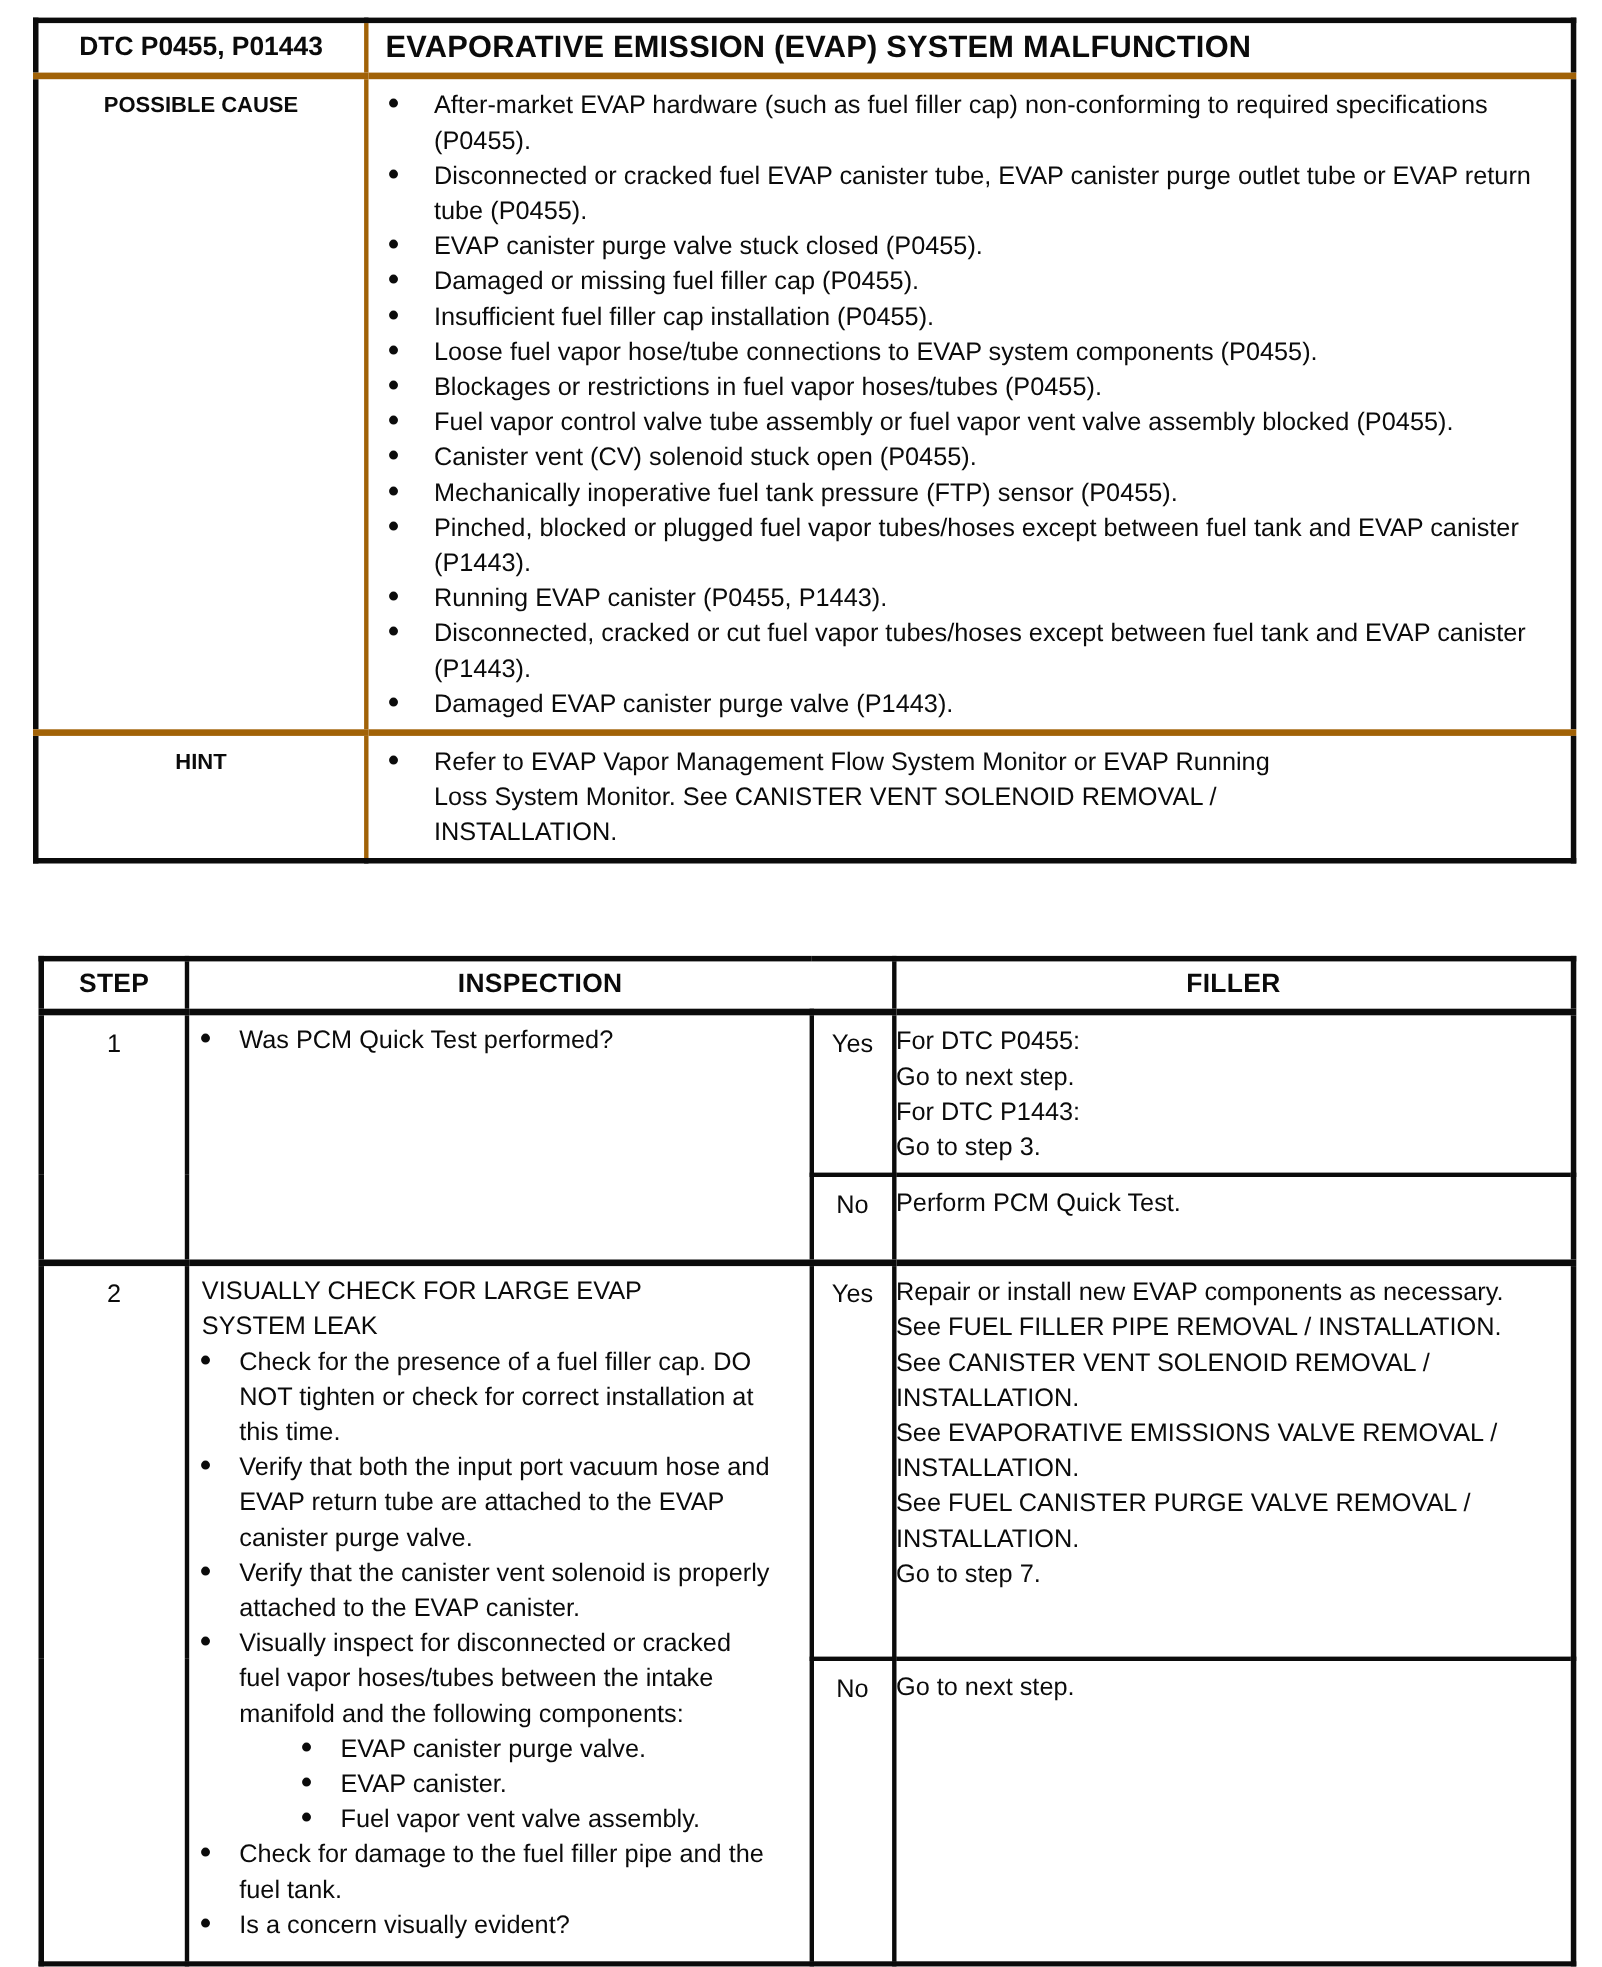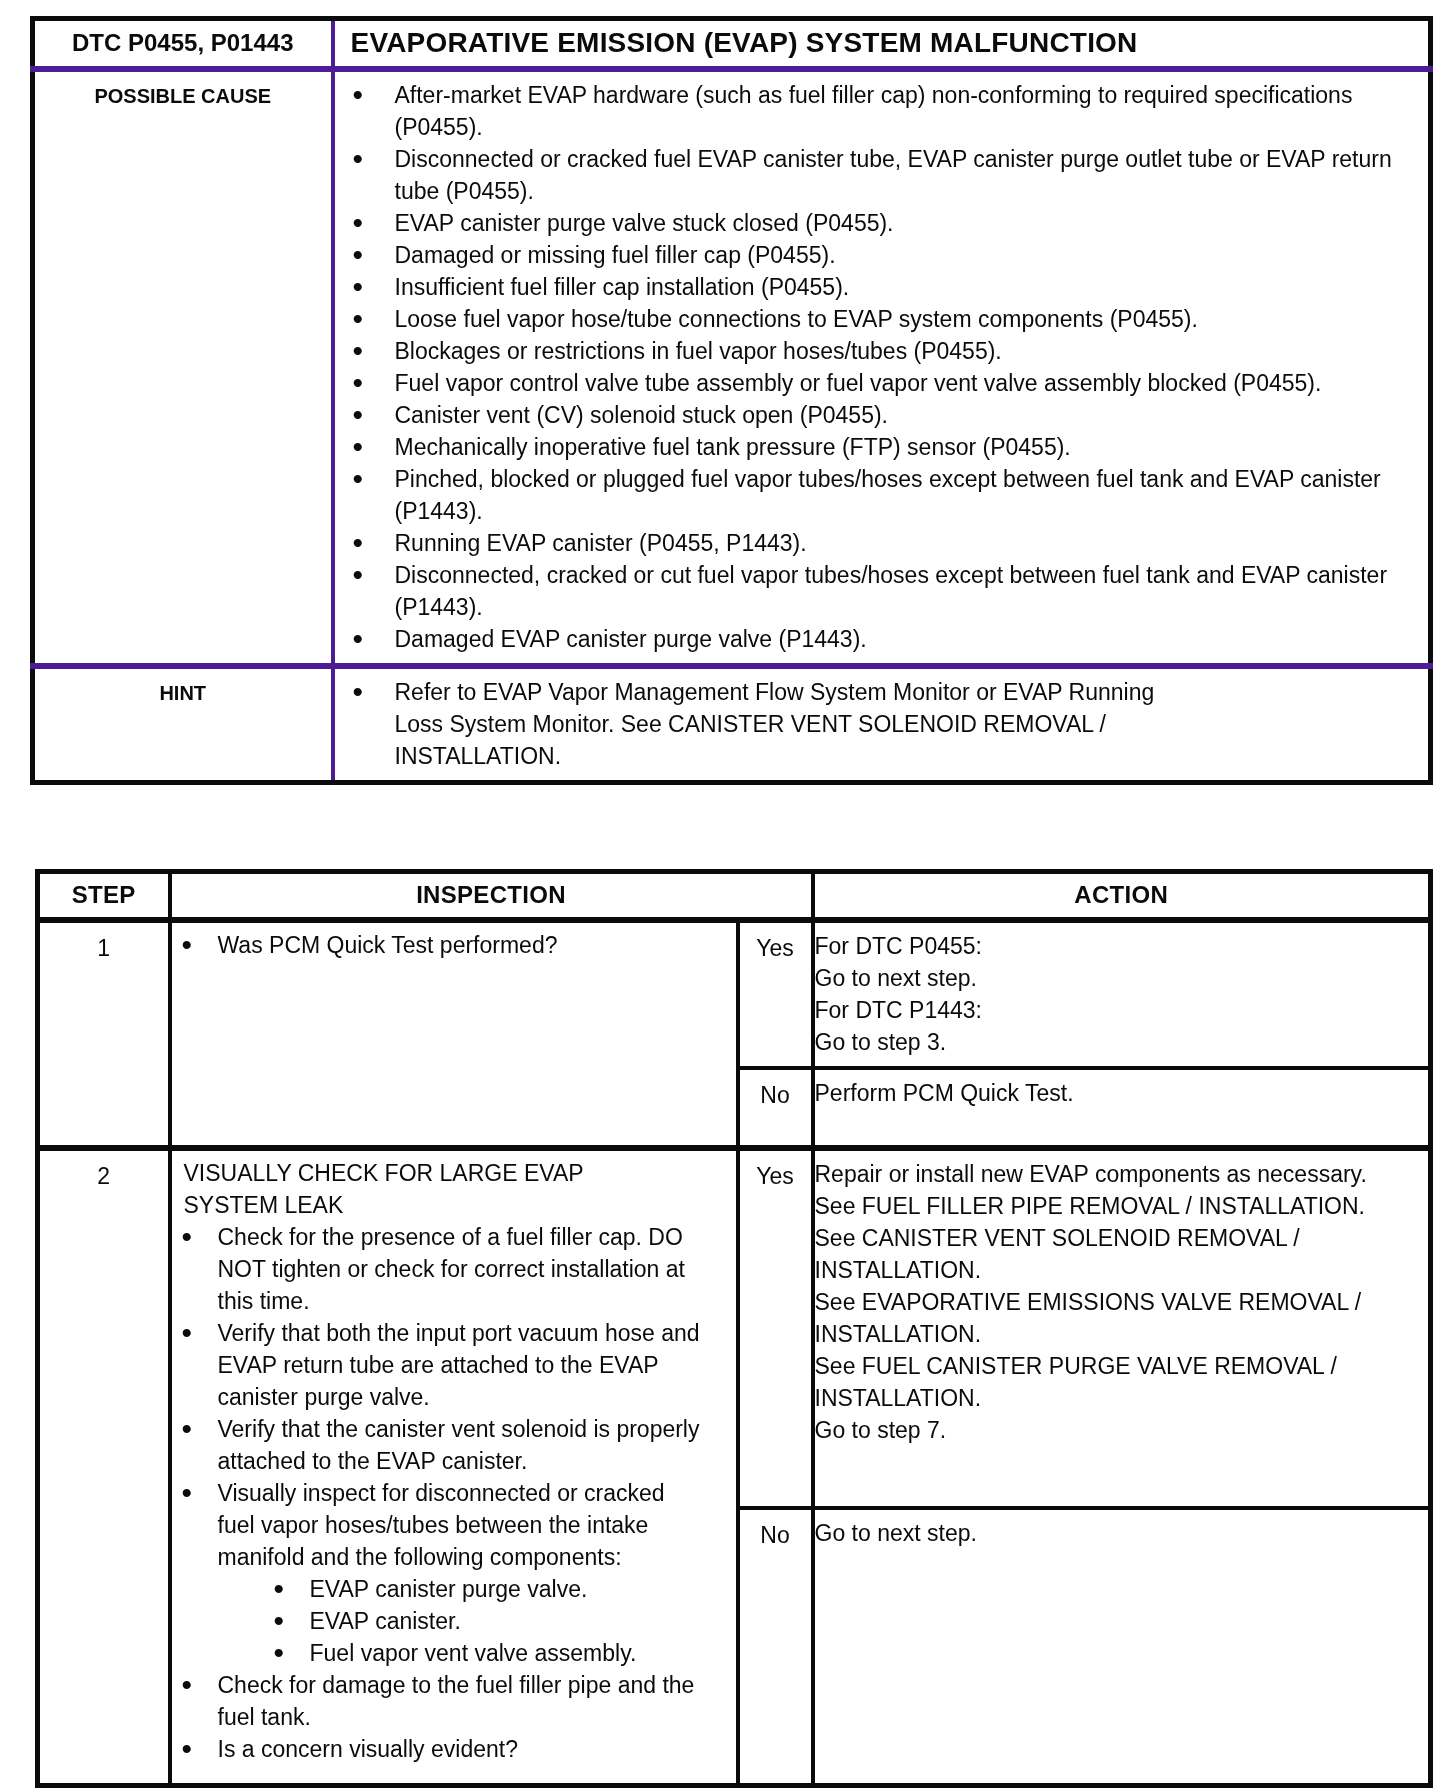--- a/index.html
+++ b/index.html
@@ -18,21 +18,21 @@
   table { border-collapse: collapse; table-layout: fixed; }
 
   
   .t1 {
     position: absolute;
     left: 30px; top: 16px;
     width: 1398px;
     border: 5px solid #0b0b0b;
   }
   .t1 td {
-    border: 4px solid #4c1d95;
+    border: 4px solid #a16207;
     vertical-align: top;
   }
   .t1 .code-cell {
     text-align: center;
     vertical-align: middle;
     font-weight: 700;
     font-size: 24px;
     height: 50px;
   }
   .t1 .title-cell {
@@ -197,21 +197,21 @@
     <colgroup>
       <col style="width:132px">
         <col style="width:568px">
         <col style="width:75px">
         <col style="width:618px">
     </colgroup>
     <thead>
       <tr>
         <th>STEP</th>
         <th colspan="2">INSPECTION</th>
-        <th>ACTION</th>
+        <th>FILLER</th>
       </tr>
     </thead>
     <tbody id="steps-body">
         <tr class="r0 b0">
           <td class="step-cell" rowspan="2">1</td>
           <td class="insp-cell" rowspan="2">
             <ul class="blist">
               <li>
                 <span class="blt">•</span>
                 <span class="btxt b700">Was PCM Quick Test performed?</span>

